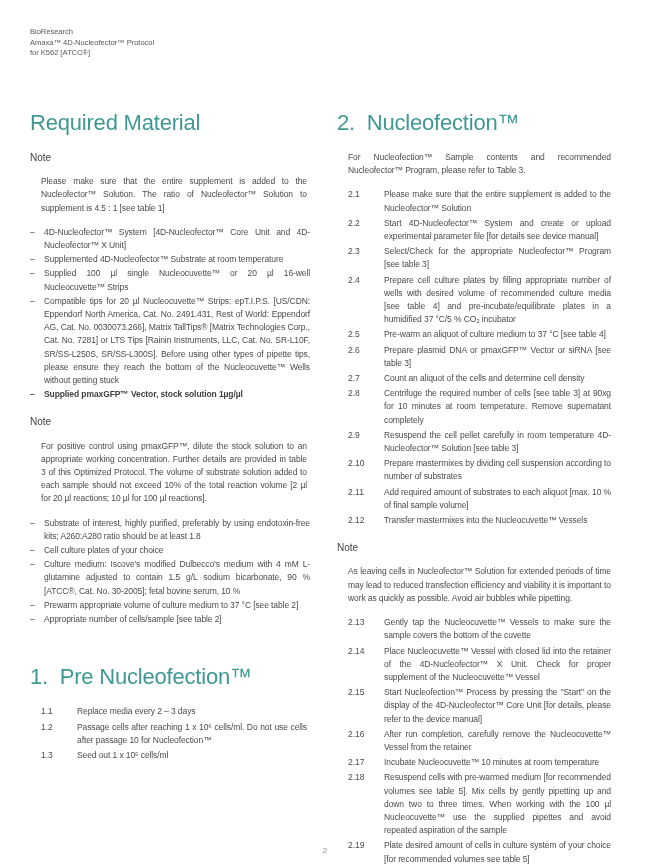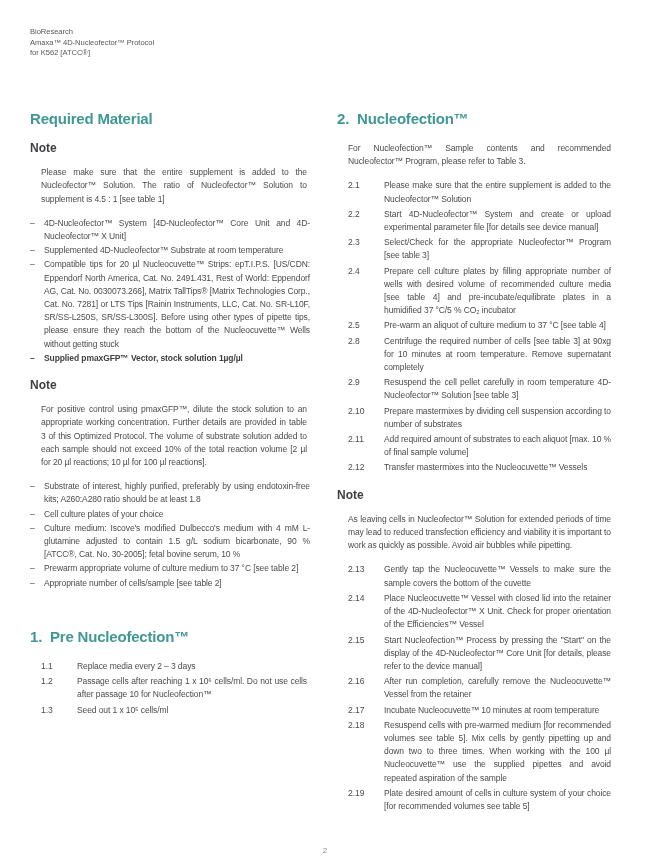--- a/index.html
+++ b/index.html
@@ -7,22 +7,22 @@
     position:relative;width:650px;height:867px;margin:0 auto;
     background:#ffffff;overflow:hidden;
     font-family:"Liberation Sans","DejaVu Sans",sans-serif;
     color:#4b4b4d;
     -webkit-font-smoothing:antialiased;
   }
   .doc-header{position:absolute;top:27px;left:30px;font-size:7.6px;line-height:10.6px;color:#58585b;letter-spacing:-0.05px;}
   .cols{position:absolute;top:110px;left:30px;width:592px;display:flex;gap:19px;}
   .col{width:288px;}
   .col-right{width:285px;}
-  .sec-title{margin:0 0 15px 0;font-size:15px;font-weight:700;color:#3f9894;letter-spacing:-0.2px;}
-  .note-label{font-weight:700;font-size:12px;line-height:13.2px;color:#3f3f42;}
+  .sec-title{margin:0 0 15px 0;font-size:22px;font-weight:400;color:#3f9894;letter-spacing:-0.2px;}
+  .note-label{font-weight:400;font-size:10px;line-height:13.2px;color:#3f3f42;}
   .body-p{margin:11px;font-size:8.5px;line-height:13.2px;text-align:justify;letter-spacing:-0.1px;}
   .mt-block{margin-top:14px;}
   .bullets{list-style:none;margin:10px 8px 0 0;padding:0;}
   .bullets li{position:relative;padding-left:14px;font-size:8.5px;line-height:13.2px;text-align:justify;letter-spacing:-0.1px;margin-bottom:1px;}
   .bullets li::before{content:"\2013";position:absolute;left:0;top:0;color:#4b4b4d;}
   .bullets li.bold{font-weight:700;color:#3f3f42;}
   .steps{list-style:none;margin:11px;padding:0;}
   .steps li{display:grid;grid-template-columns:36px 1fr;font-size:8.5px;line-height:13.2px;margin-bottom:2px;}
   .steps .s-text{text-align:justify;letter-spacing:-0.1px;}
   .sec-follow{margin-top:38px;}
@@ -47,20 +47,21 @@
 
       <div class="note-label">Note</div>
       <p class="body-p">Please make sure that the entire supplement is added to the Nucleofector™ Solution. The ratio of Nucleofector™ Solution to supplement is 4.5 : 1 [see table 1]</p>
 
       <ul class="bullets">
 
           <li><span>4D-Nucleofector™ System [4D-Nucleofector™ Core Unit and 4D-Nucleofector™ X Unit]</span></li>
 
           <li><span>Supplemented 4D-Nucleofector™ Substrate at room temperature</span></li>
 
+          <li><span>Supplied 100 µl single Nucleocuvette™ or 20 µl 16-well Nucleocuvette™ Strips</span></li>
 
           <li><span>Compatible tips for 20 µl Nucleocuvette™ Strips: epT.I.P.S. [US/CDN: Eppendorf North America, Cat. No. 2491.431, Rest of World: Eppendorf AG, Cat. No. 0030073.266], Matrix TallTips® [Matrix Technologies Corp., Cat. No. 7281] or LTS Tips [Rainin Instruments, LLC, Cat. No. SR-L10F, SR/SS-L250S, SR/SS-L300S]. Before using other types of pipette tips, please ensure they reach the bottom of the Nucleocuvette™ Wells without getting stuck</span></li>
 
           <li class="bold"><span>Supplied pmaxGFP™ Vector, stock solution 1µg/µl</span></li>
         </ul>
 
       <div class="note-label mt-block">Note</div>
       <p class="body-p">For positive control using pmaxGFP™, dilute the stock solution to an appropriate working concentration. Further details are provided in table 3 of this Optimized Protocol. The volume of substrate solution added to each sample should not exceed 10% of the total reaction volume [2 µl for 20 µl reactions; 10 µl for 100 µl reactions].</p>
 
       <ul class="bullets">
@@ -123,21 +124,29 @@
           <li>
             <span class="s-num">2.4</span>
             <span class="s-text">Prepare cell culture plates by filling appropriate number of wells with desired volume of recommended culture media [see table 4] and pre-incubate/equilibrate plates in a humidified 37 °C/5 % CO₂ incubator</span>
           </li>
 
           <li>
             <span class="s-num">2.5</span>
             <span class="s-text">Pre-warm an aliquot of culture medium to 37 °C [see table 4]</span>
           </li>
 
-
+          <li>
+            <span class="s-num">2.6</span>
+            <span class="s-text">Prepare plasmid DNA or pmaxGFP™ Vector or siRNA [see table 3]</span>
+          </li>
+
+          <li>
+            <span class="s-num">2.7</span>
+            <span class="s-text">Count an aliquot of the cells and determine cell density</span>
+          </li>
 
           <li>
             <span class="s-num">2.8</span>
             <span class="s-text">Centrifuge the required number of cells [see table 3] at 90xg for 10 minutes at room temperature. Remove supernatant completely</span>
           </li>
 
           <li>
             <span class="s-num">2.9</span>
             <span class="s-text">Resuspend the cell pellet carefully in room temperature 4D-Nucleofector™ Solution [see table 3]</span>
           </li>
@@ -163,21 +172,21 @@
 
       <ol class="steps steps-gap">
 
           <li>
             <span class="s-num">2.13</span>
             <span class="s-text">Gently tap the Nucleocuvette™ Vessels to make sure the sample covers the bottom of the cuvette</span>
           </li>
 
           <li>
             <span class="s-num">2.14</span>
-            <span class="s-text">Place Nucleocuvette™ Vessel with closed lid into the retainer of the 4D-Nucleofector™ X Unit. Check for proper orientation of the Efficiencies™ Vessel</span>
+            <span class="s-text">Place Nucleocuvette™ Vessel with closed lid into the retainer of the 4D-Nucleofector™ X Unit. Check for proper supplement of the Nucleocuvette™ Vessel</span>
           </li>
 
           <li>
             <span class="s-num">2.15</span>
             <span class="s-text">Start Nucleofection™ Process by pressing the "Start" on the display of the 4D-Nucleofector™ Core Unit [for details, please refer to the device manual]</span>
           </li>
 
           <li>
             <span class="s-num">2.16</span>
             <span class="s-text">After run completion, carefully remove the Nucleocuvette™ Vessel from the retainer</span>

